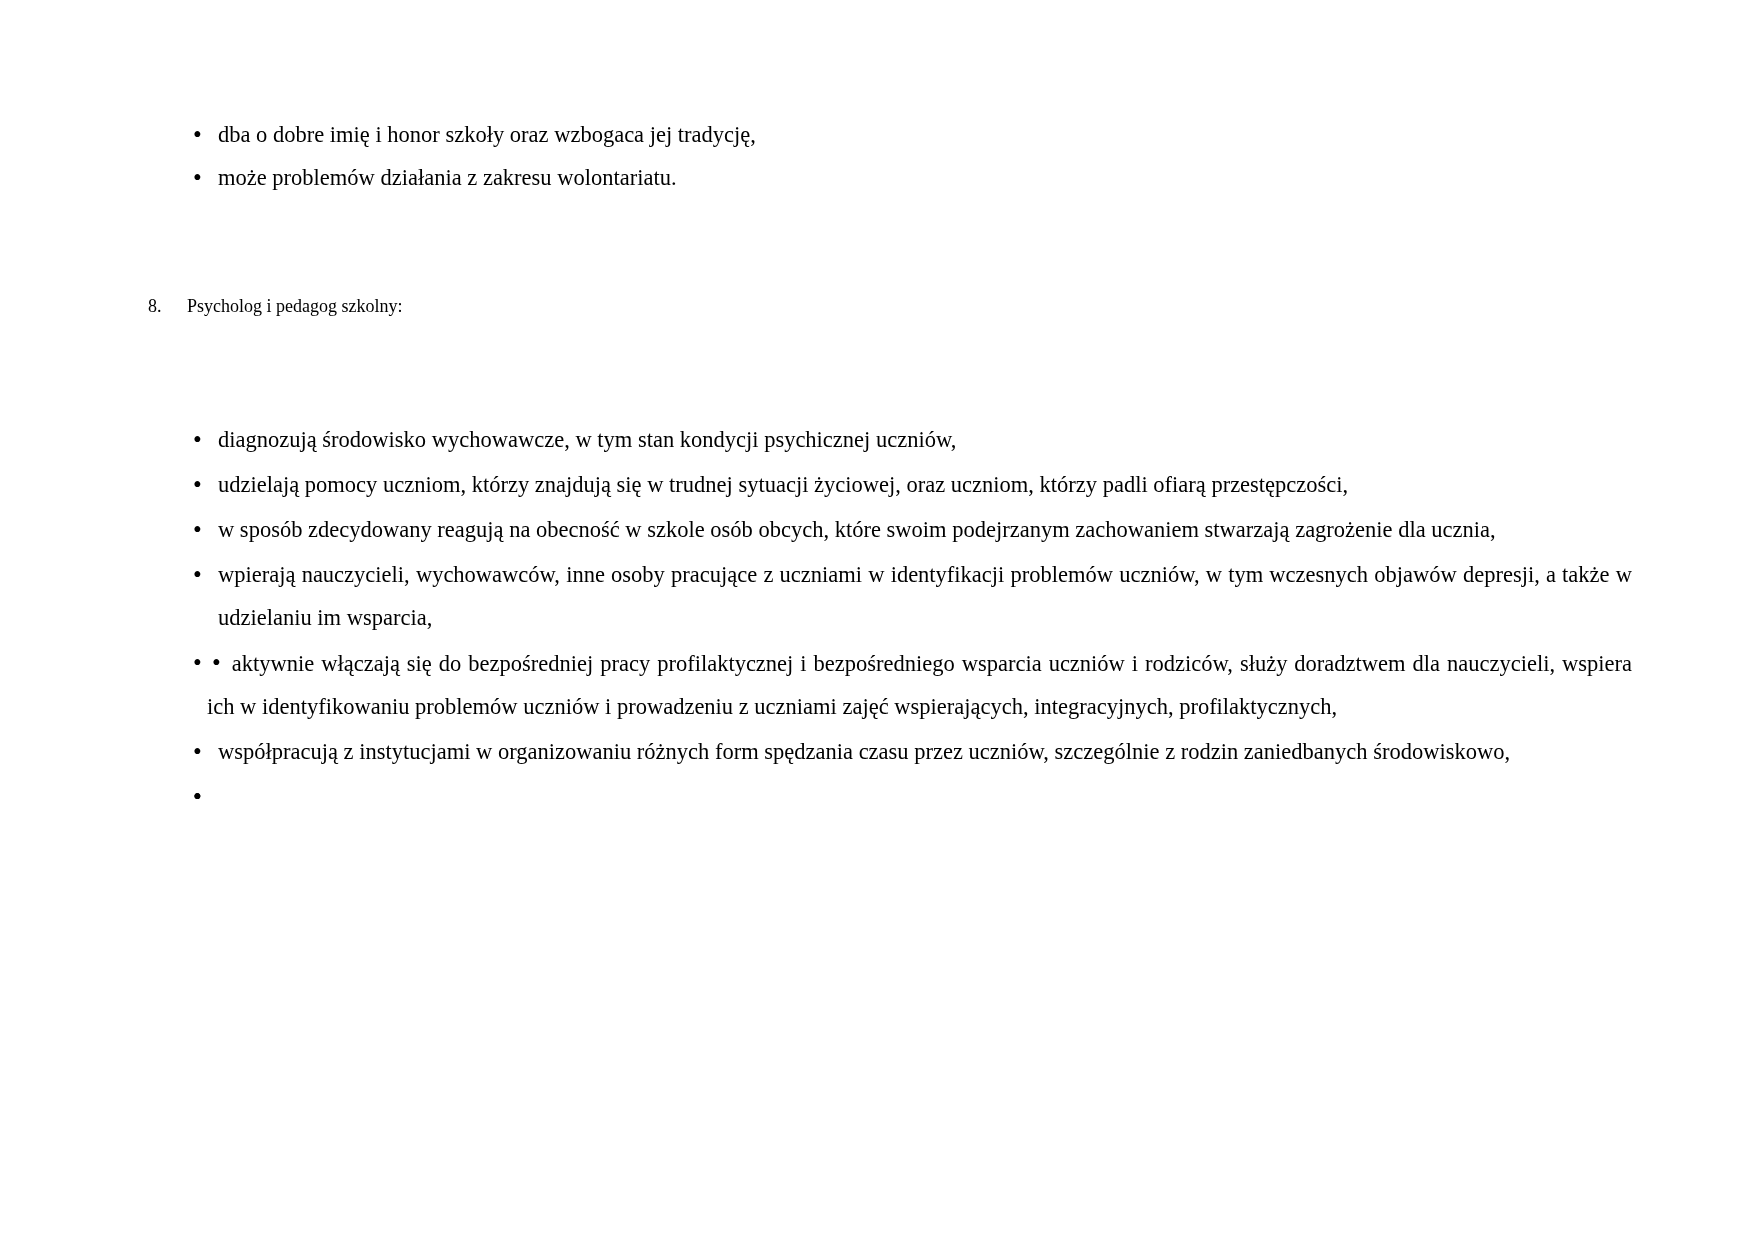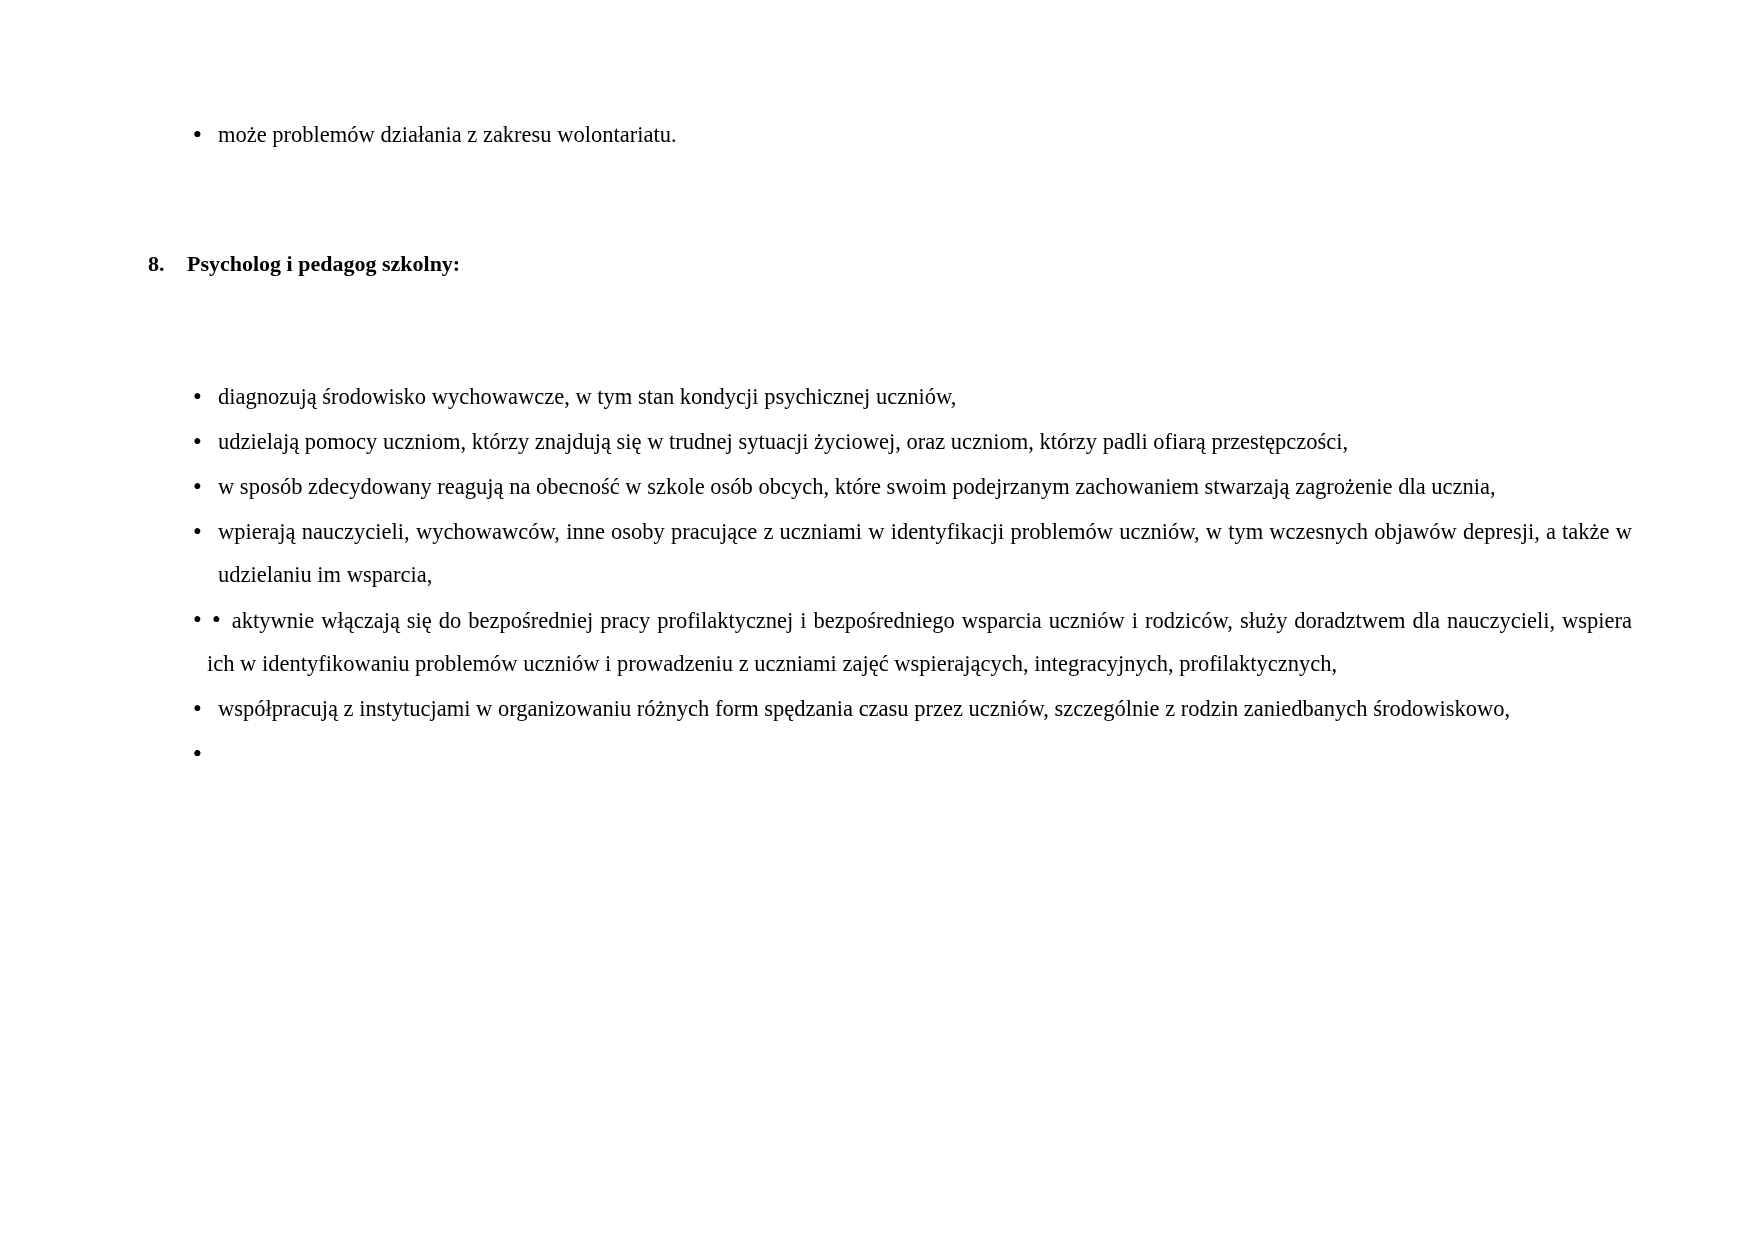--- a/index.html
+++ b/index.html
@@ -29,22 +29,22 @@
   .li .bullet {
     position: absolute;
     left: 6px;
     top: 0;
     font-size: 25px;
     line-height: 43px;
   }
 
   .section-heading {
     margin: 86px 0 0 148px;
-    font-weight: bold;
-    font-size: 22px;
+    font-weight: normal;
+    font-size: 18px;
     line-height: 43px;
   }
   .section-number { display: inline-block; min-width: 39px; }
 
   .duties-list { margin: 90px 0 0 187px; width: 1445px; }
 
   .justify { text-align: justify; }
   .narrow  { width: 1395px; }
 
   
@@ -52,20 +52,21 @@
   .flush .bullet { position: static; display: inline; margin-right: 11px; }
 </style>
 </head>
 <body>
 
 <div class="page">
 
   <div class="intro-list">
     <div class="li">
       <span class="bullet">•</span>
+      <span>dba o dobre imię i honor szkoły oraz wzbogaca jej tradycję,</span>
     </div>
     <div class="li">
       <span class="bullet">•</span>
       <span>może problemów działania z zakresu wolontariatu.</span>
     </div>
   </div>
 
   <div class="section-heading">
     <span class="section-number">8.</span><span>Psycholog i pedagog szkolny:</span>
   </div>

